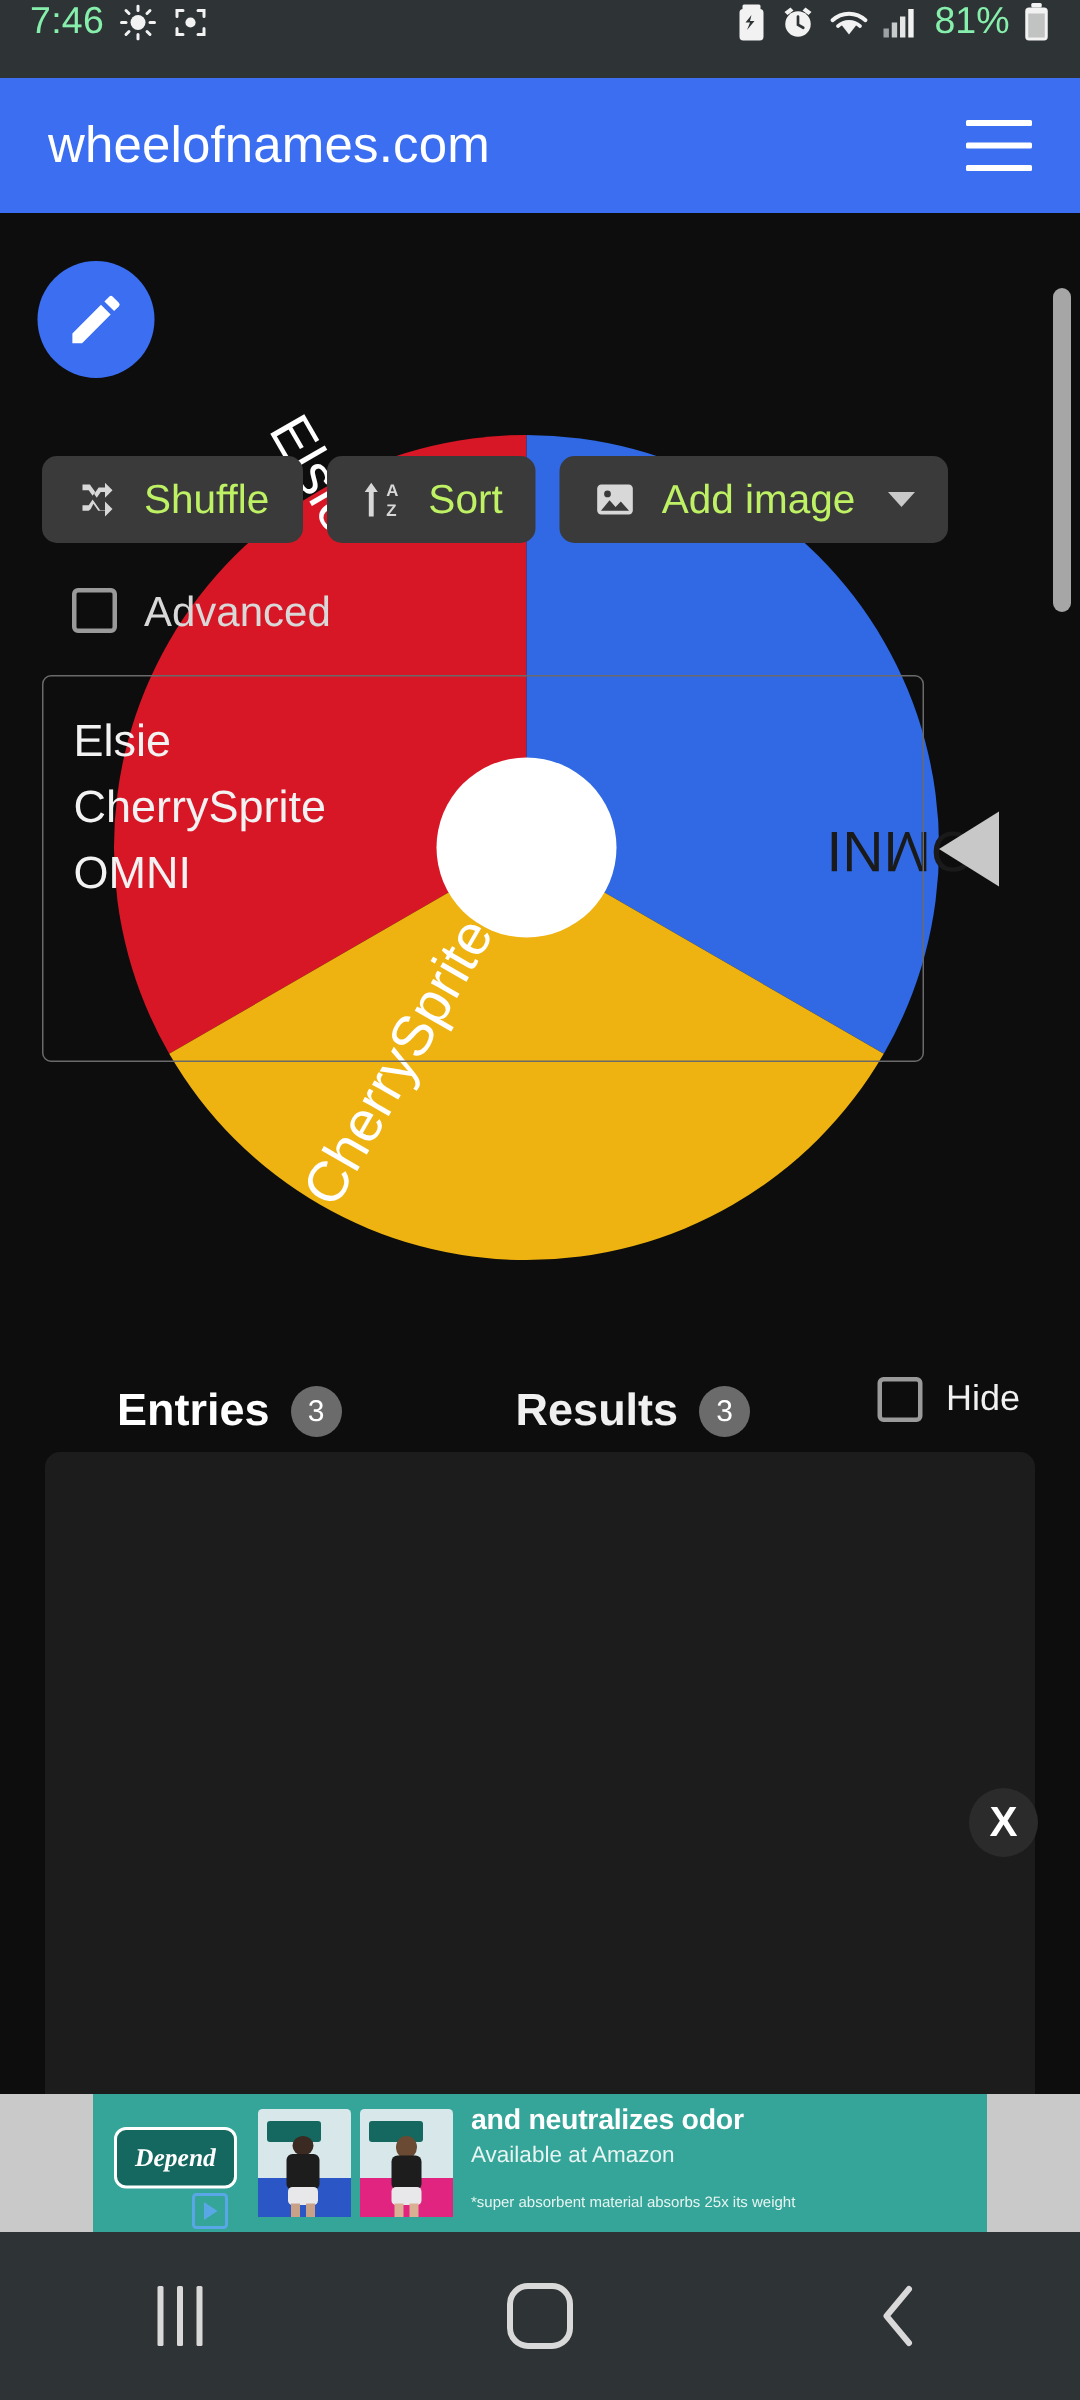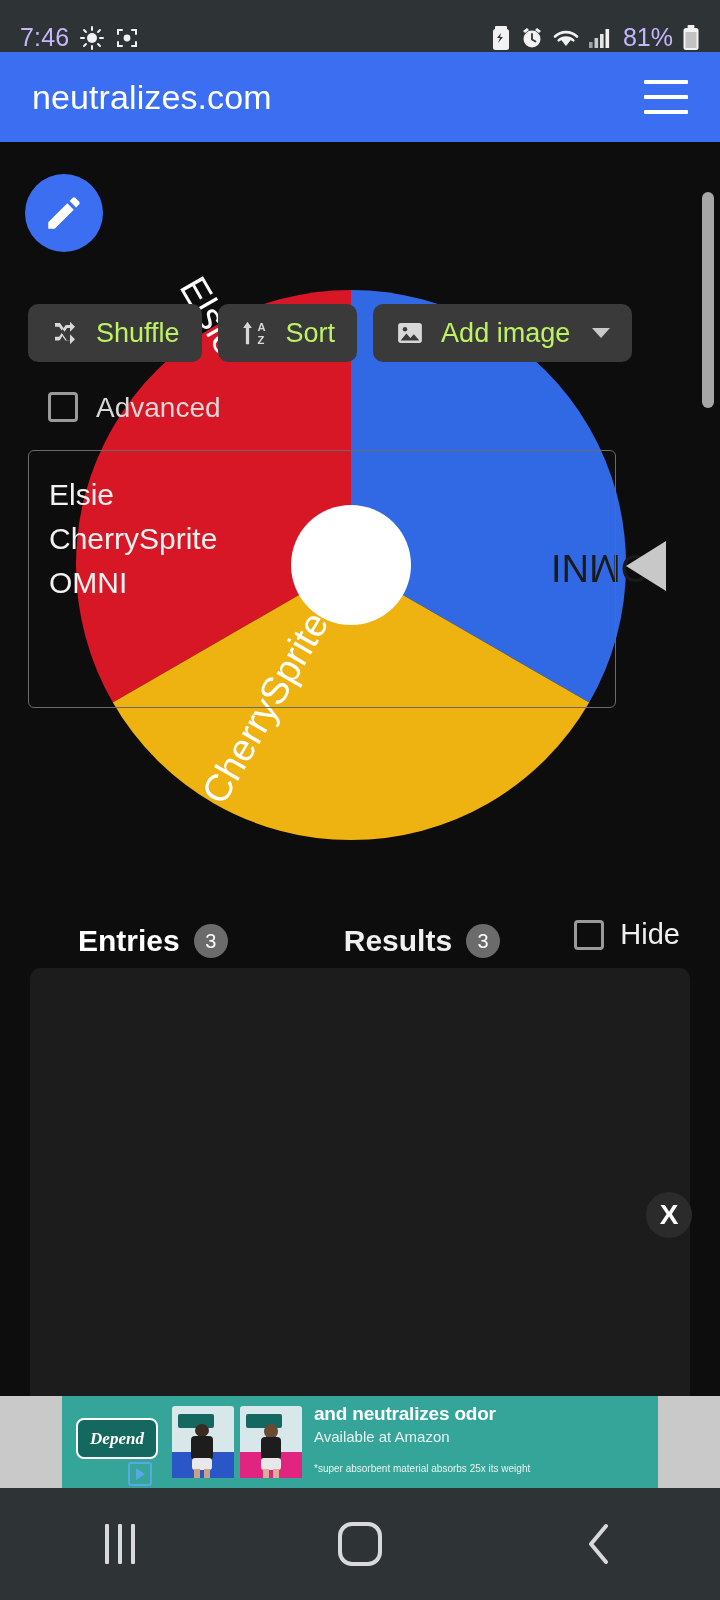--- a/index.html
+++ b/index.html
@@ -7,22 +7,22 @@
     width:720px; height:1600px;
     background:#0d0d0d;
     font-family:"Liberation Sans", sans-serif;
     overflow:hidden;
   }
   #app { position:relative; width:720px; height:1600px; background:#0d0d0d; }
 
   
   .statusbar{
     position:absolute; top:0; left:0; width:720px; height:52px;
-    background:#2e3335; display:flex; align-items:flex-end;
-    padding:0 20px; color:#c4b5fd;
+    background:#2e3335; display:flex; align-items:flex-start;
+    padding:0 20px; color:#86efac;
   }
   .sb-left{ display:flex; align-items:center; gap:11px; }
   .sb-time{ font-size:25px; letter-spacing:.2px; font-weight:400; }
   .sb-right{ margin-left:auto; display:flex; align-items:center; gap:9px; }
   .sb-pct{ font-size:25px; font-weight:400; margin-left:2px; }
   .ico{ display:block; }
 
   
   .appbar{
     position:absolute; top:52px; left:0; width:720px; height:90px;
@@ -82,21 +82,21 @@
     background:#ffffff; border-radius:2px;
   }
   .hide-box{
     position:absolute; right:40px; top:776px;
     display:flex; align-items:center; gap:16px; cursor:pointer;
   }
   .cbx{
     width:30px; height:30px; border:3px solid #9a9a9a; border-radius:4px;
     background:transparent;
   }
-  .hide-label{ font-size:29px; color:#f0f0f0; }
+  .hide-label{ font-size:24px; color:#f0f0f0; }
 
   
   .panel{
     position:absolute; left:30px; top:826px; width:660px; height:580px;
     background:#1c1c1c; border-radius:10px;
   }
   .toolbar{
     position:absolute; left:28px; top:162px; display:flex; gap:16px;
   }
   .tbtn{
@@ -229,21 +229,21 @@
       <div class="sb-pct">81%</div>
       <svg class="ico" width="18" height="26" viewBox="0 0 18 26">
         <rect x="5.5" y="0" width="7" height="3" rx="1" fill="#f2f2f2"></rect>
         <rect x="1.5" y="3" width="15" height="22" rx="2.5" fill="#f2f2f2"></rect>
         <rect x="3.5" y="7" width="11" height="16" fill="#2e3335" opacity=".25"></rect>
       </svg>
     </div>
   </div>
 
   <div class="appbar">
-    <div class="appbar-title">neutralizes.com</div>
+    <div class="appbar-title">wheelofnames.com</div>
     <div class="hamburger">
       <i></i>
         <i></i>
         <i></i>
     </div>
   </div>
 
   <div class="page">
 
     <div class="fab">

